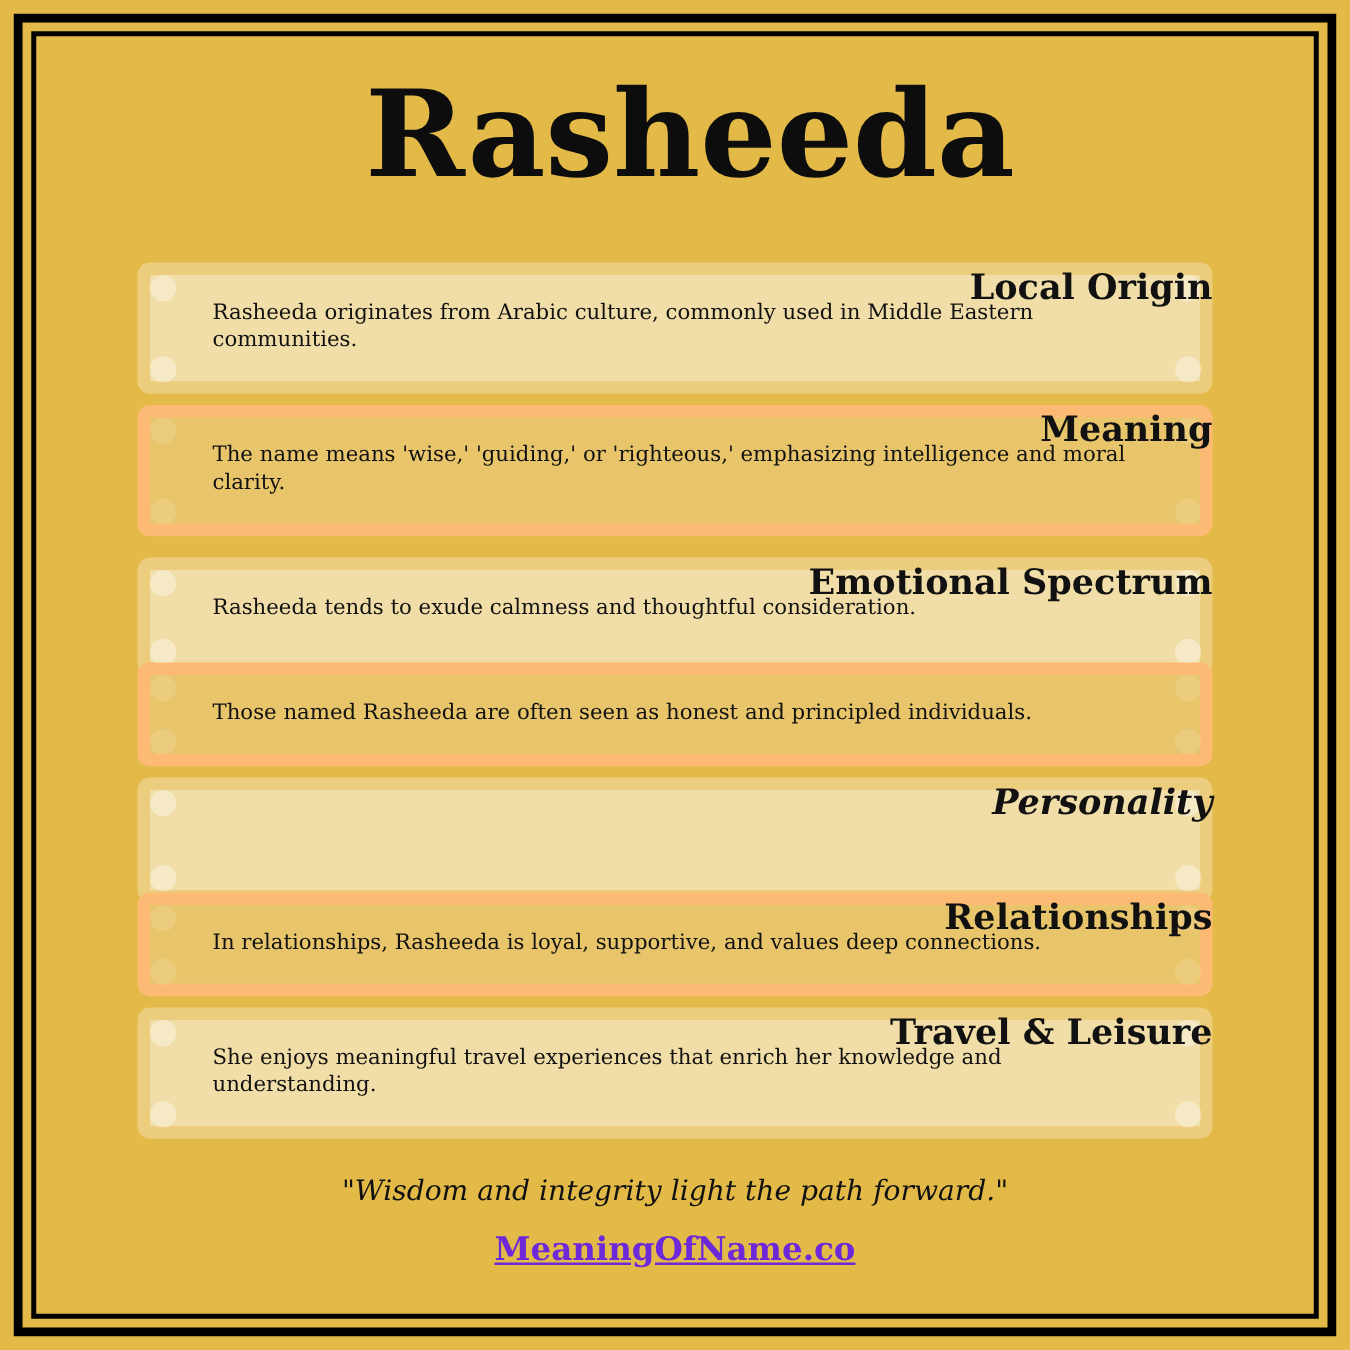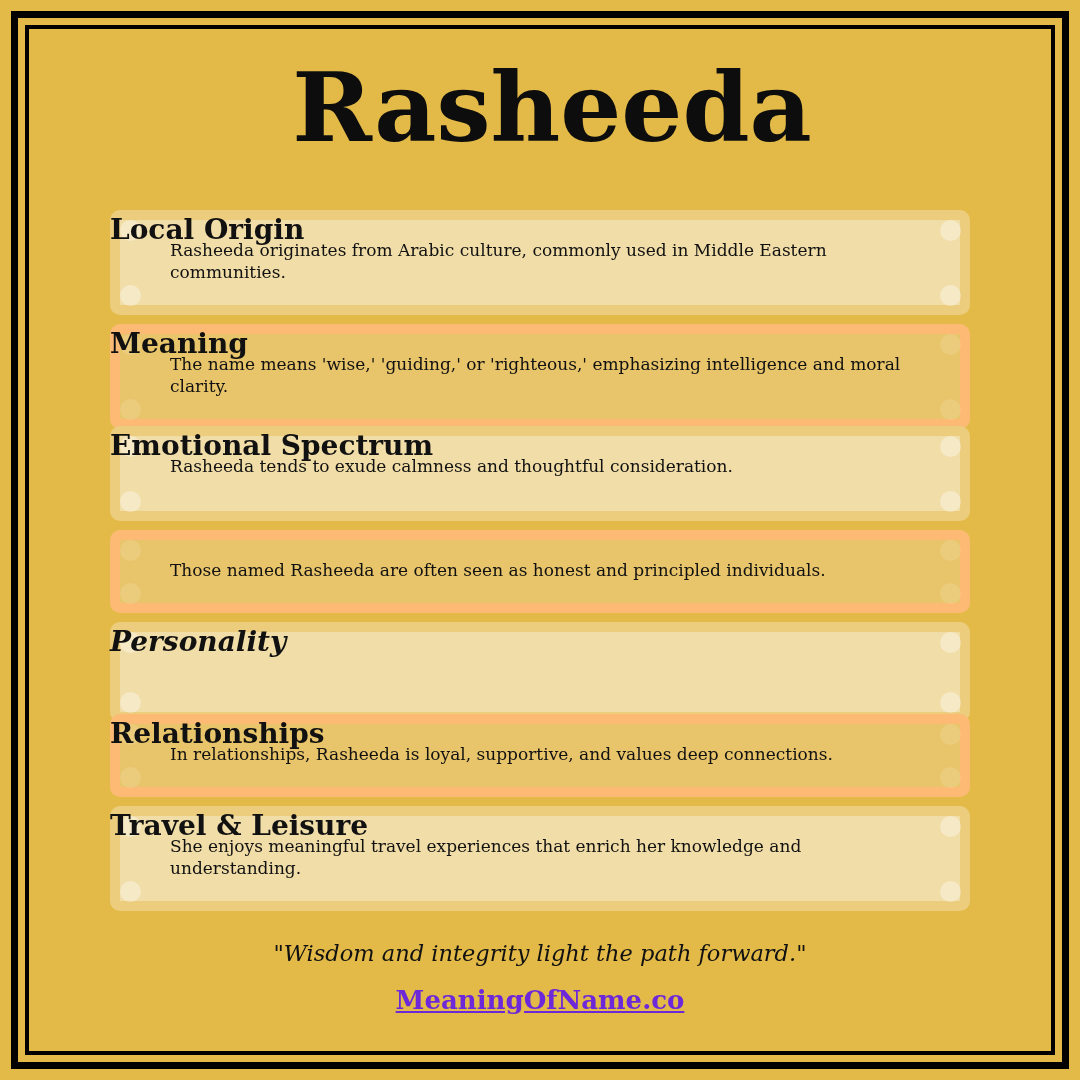--- a/index.html
+++ b/index.html
@@ -37,21 +37,21 @@
     position: absolute; width: 21px; height: 21px; border-radius: 50%;
   }
   .card.light .dot { background: rgba(255,255,255,0.35); }
   .card.dark .dot  { background: rgba(255,255,255,0.12); }
   .dot.tl { left: -0.5px; top: -0.5px; }
   .dot.tr { right: -0.5px; top: -0.5px; }
   .dot.bl { left: -0.5px; bottom: -0.5px; }
   .dot.br { right: -0.5px; bottom: -0.5px; }
   .card h2 {
     position: absolute; left: 0; right: 0; top: 2px; margin: 0;
-    text-align: left; font-weight: bold; font-size: 28px; line-height: 36px;
+    text-align: right; font-weight: bold; font-size: 28px; line-height: 36px;
     color: #111;
   }
   .card p {
     position: absolute; left: 60px; right: 60px; top: 29px; margin: 0;
     text-align: left; font-size: 17px; line-height: 22px; color: #111;
   }
   .quote {
     position: absolute; left: 0; width: 1080px; top: 938px;
     text-align: center; font-style: italic; font-size: 22.5px; line-height: 30px;
     color: #111;
@@ -86,21 +86,21 @@
   <div class="inner">
     <span class="dot tl"></span>
     <span class="dot tr"></span>
     <span class="dot bl"></span>
     <span class="dot br"></span>
   </div>
   <h2>Meaning</h2>
   <p>The name means 'wise,' 'guiding,' or 'righteous,' emphasizing intelligence and moral clarity.</p>
 </div>
 
-<div class="card light" style="top:426px;height:95px;">
+<div class="card light" style="top:446px;height:95px;">
   <div class="inner">
     <span class="dot tl"></span>
     <span class="dot tr"></span>
     <span class="dot bl"></span>
     <span class="dot br"></span>
   </div>
   <h2>Emotional Spectrum</h2>
   <p>Rasheeda tends to exude calmness and thoughtful consideration.</p>
 </div>
 

